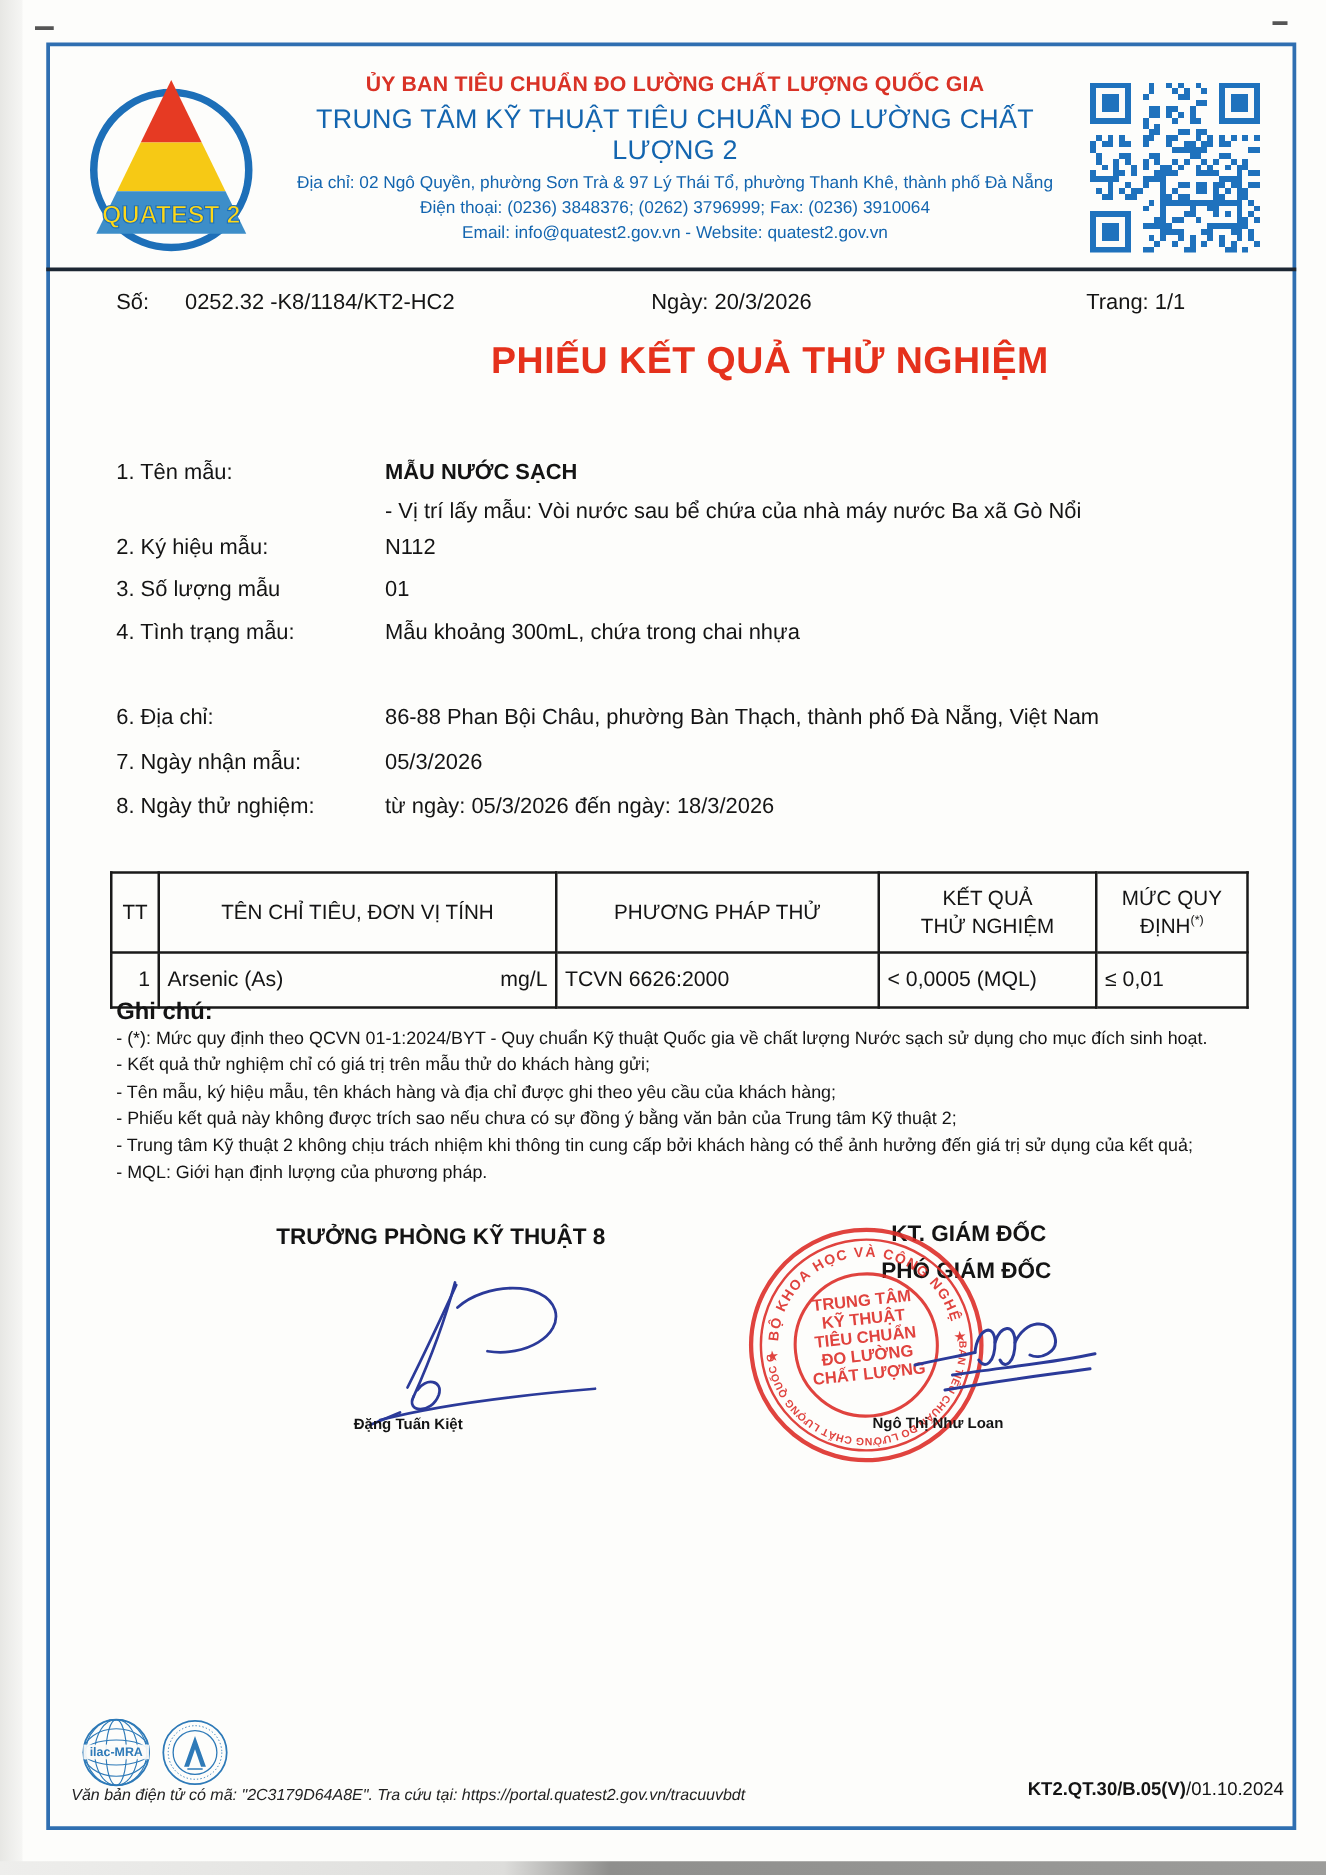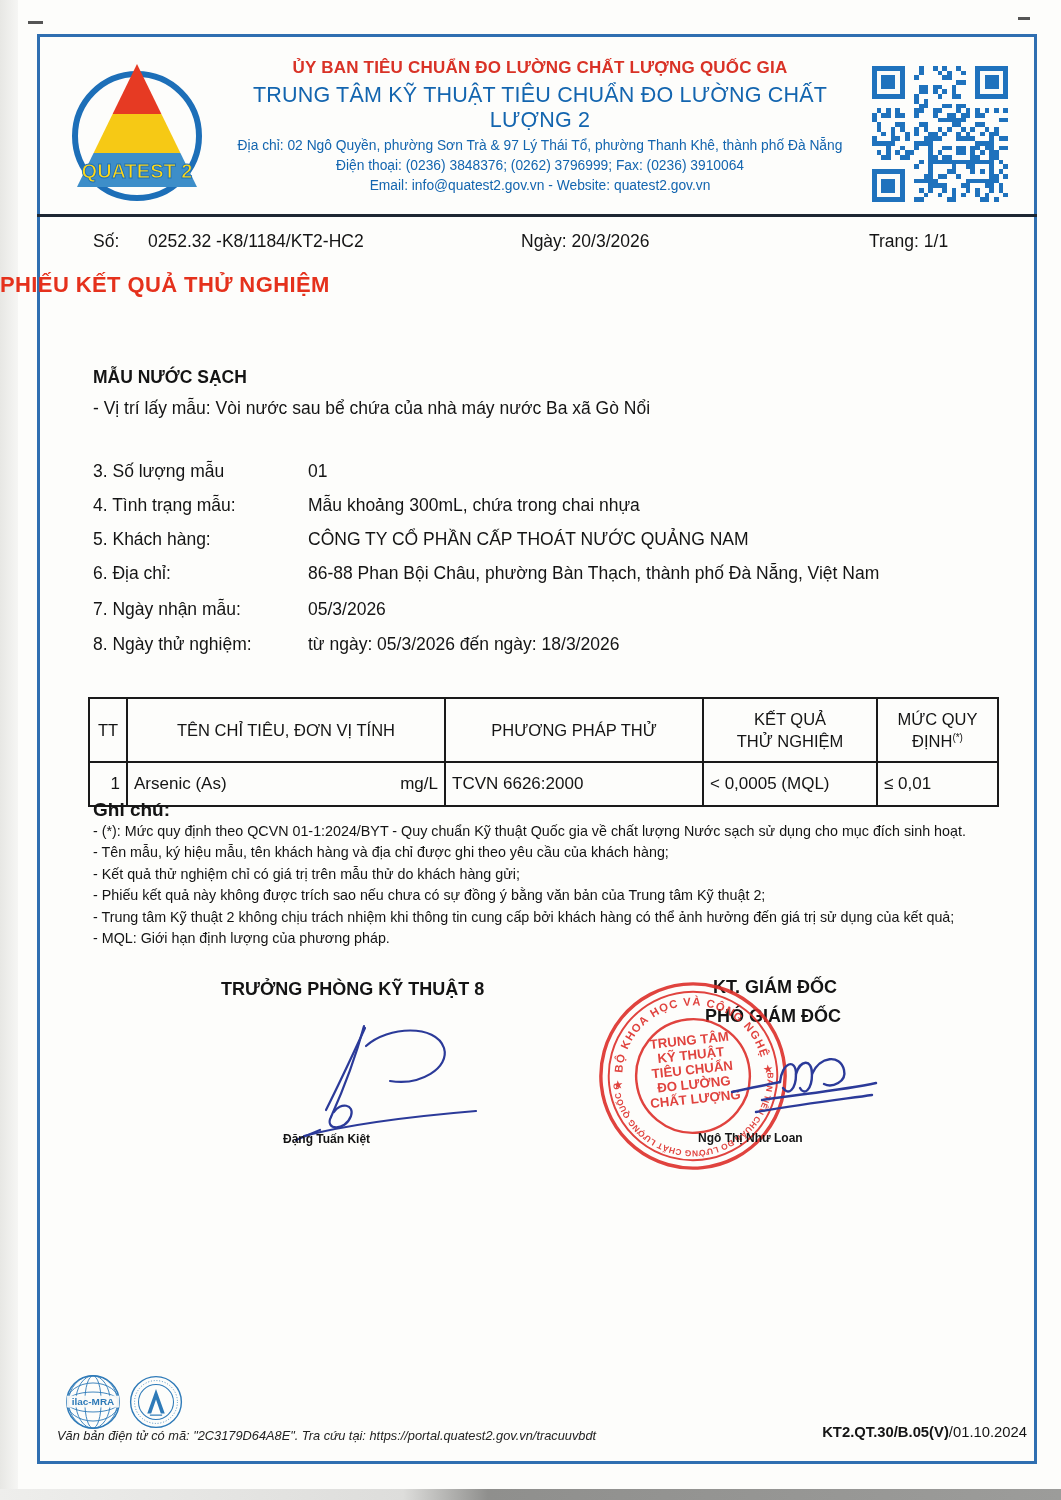--- a/index.html
+++ b/index.html
@@ -26,22 +26,22 @@
   .head-line{color:#1365af;font-size:13.8px;margin-top:5px;}
   .qr-wrap{position:absolute;left:872px;top:66px;width:136px;height:136px;}
 
   
   .meta-row{position:absolute;left:93px;top:231px;width:880px;font-size:17.5px;color:#141414;}
   .meta-so-label{position:absolute;left:0;top:0;}
   .meta-so-value{position:absolute;left:55px;top:0;}
   .meta-ngay{position:absolute;left:428px;top:0;}
   .meta-trang{position:absolute;left:776px;top:0;}
 
-  .doc-title{position:absolute;left:0;top:272px;width:839px;text-align:left;
-    color:#e5311c;font-weight:bold;font-size:22px;letter-spacing:.4px;}
+  .doc-title{position:absolute;left:0;top:272px;width:839px;text-align:right;
+    color:#e5311c;font-weight:bold;font-size:30px;letter-spacing:.4px;}
 
   
   .field{position:absolute;left:93px;width:915px;display:flex;font-size:17.5px;color:#141414;}
   .field .lbl{width:215px;flex:0 0 215px;}
   .field .val{flex:1;}
   .val-bold{font-weight:bold;}
   .field .two-line{line-height:31px;}
 
   
   .results{position:absolute;left:88px;top:697px;border-collapse:collapse;table-layout:fixed;}
@@ -371,36 +371,37 @@
   <div class="meta-row">
     <span class="meta-so-label">Số:</span>
     <span class="meta-so-value">0252.32 -K8/1184/KT2-HC2</span>
     <span class="meta-ngay">Ngày: 20/3/2026</span>
     <span class="meta-trang">Trang: 1/1</span>
   </div>
 
   <div class="doc-title">PHIẾU KẾT QUẢ THỬ NGHIỆM</div>
 
   <div class="field" style="top:362px;">
+    <div class="lbl two-line">1. Tên mẫu:</div>
     <div class="val two-line">
       <div class="val-bold">MẪU NƯỚC SẠCH</div>
       <div>- Vị trí lấy mẫu: Vòi nước sau bể chứa của nhà máy nước Ba xã Gò Nổi</div>
     </div>
   </div>
+  <div class="field" style="top:427px;">
+    <div class="lbl">2. Ký hiệu mẫu:</div>
+    <div class="val">N112</div>
+  </div>
   <div class="field" style="top:461px;">
     <div class="lbl">3. Số lượng mẫu</div>
     <div class="val">01</div>
   </div>
   <div class="field" style="top:495px;">
     <div class="lbl">4. Tình trạng mẫu:</div>
     <div class="val">Mẫu khoảng 300mL, chứa trong chai nhựa</div>
-  </div>
-  <div class="field" style="top:529px;">
-    <div class="lbl">5. Khách hàng:</div>
-    <div class="val">CÔNG TY CỔ PHẦN CẤP THOÁT NƯỚC QUẢNG NAM</div>
   </div>
   <div class="field" style="top:563px;">
     <div class="lbl">6. Địa chỉ:</div>
     <div class="val">86-88 Phan Bội Châu, phường Bàn Thạch, thành phố Đà Nẵng, Việt Nam</div>
   </div>
   <div class="field" style="top:599px;">
     <div class="lbl">7. Ngày nhận mẫu:</div>
     <div class="val">05/3/2026</div>
   </div>
   <div class="field" style="top:634px;">
@@ -436,22 +437,22 @@
       <td class="td-center">TCVN 6626:2000</td>
       <td class="td-center">&lt; 0,0005 (MQL)</td>
       <td class="td-center">≤ 0,01</td>
     </tr>
   </tbody>
     </table>
 
   <div class="notes">
     <div class="notes-title">Ghi chú:</div>
     <div>- (*): Mức quy định theo QCVN 01-1:2024/BYT - Quy chuẩn Kỹ thuật Quốc gia về chất lượng Nước sạch sử dụng cho mục đích sinh hoạt.</div>
+    <div>- Kết quả thử nghiệm chỉ có giá trị trên mẫu thử do khách hàng gửi;</div>
     <div>- Tên mẫu, ký hiệu mẫu, tên khách hàng và địa chỉ được ghi theo yêu cầu của khách hàng;</div>
-    <div>- Kết quả thử nghiệm chỉ có giá trị trên mẫu thử do khách hàng gửi;</div>
     <div>- Phiếu kết quả này không được trích sao nếu chưa có sự đồng ý bằng văn bản của Trung tâm Kỹ thuật 2;</div>
     <div>- Trung tâm Kỹ thuật 2 không chịu trách nhiệm khi thông tin cung cấp bởi khách hàng có thể ảnh hưởng đến giá trị sử dụng của kết quả;</div>
     <div>- MQL: Giới hạn định lượng của phương pháp.</div>
   </div>
 
   <div class="sig-title" style="left:205px;top:979px;margin-left:16px;">TRƯỞNG PHÒNG KỸ THUẬT 8</div>
   <svg class="sig-svg" style="left:268px;top:1018px;" width="230" height="130" viewBox="0 0 230 130">
     <g fill="none" stroke="#2b3a99" stroke-width="2.2" stroke-linecap="round">
       <path d="M96 8 C88 38 76 70 63 99"></path>
       <path d="M58 92 C72 64 86 34 97 10"></path>

